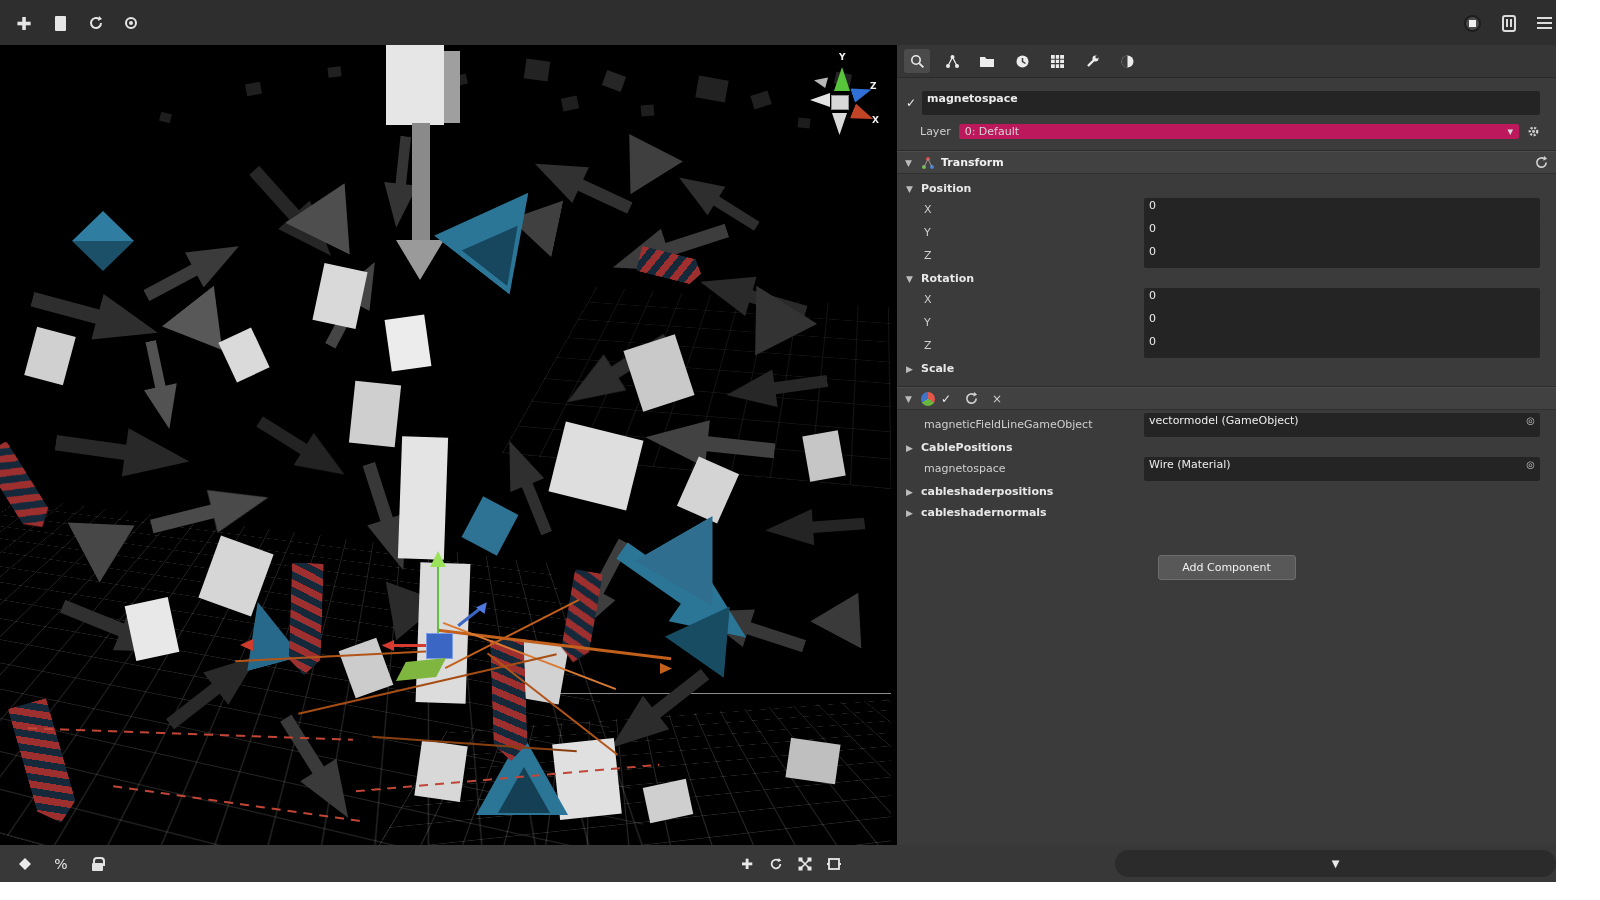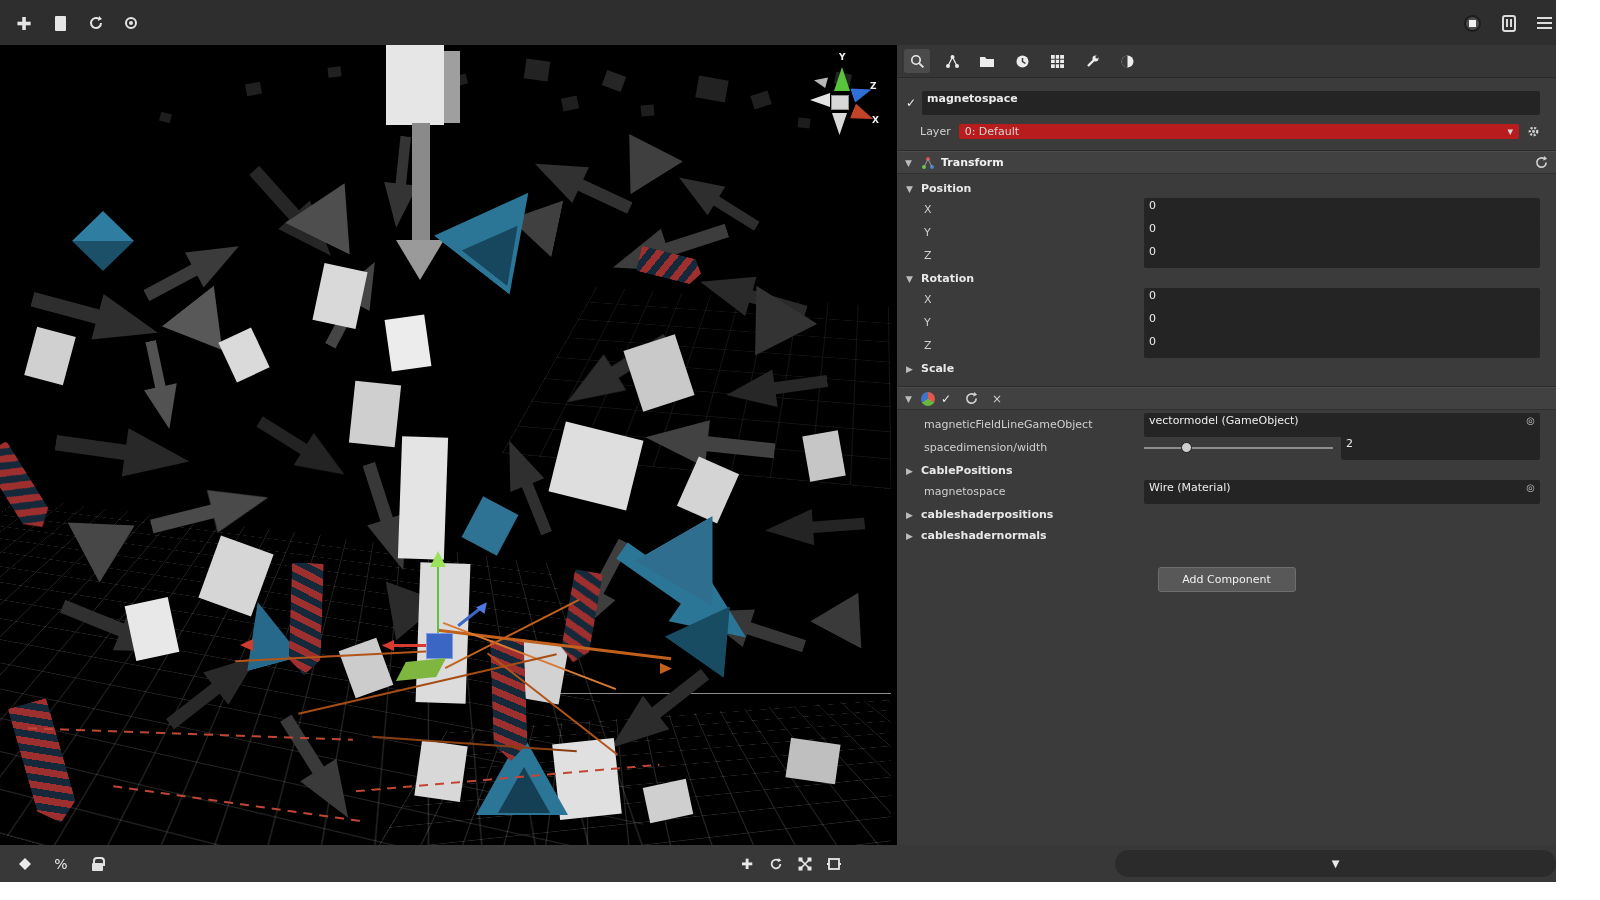--- a/index.html
+++ b/index.html
@@ -75,21 +75,21 @@
   .tab.active { background:#4b4b4b; }
   .tab svg { display:block; }
 
   #name-row { display:flex; align-items:center; margin:13px 16px 0 9px; gap:6px; }
   .checkmark { color:#f0f0f0; font-size:12px; cursor:pointer; }
   .field { background:#242424; border-radius:2px; height:24px; line-height:16px; padding:0 5px; color:#ececec;
            white-space:nowrap; overflow:hidden; }
   #name-field { flex:1; font-weight:bold; cursor:text; }
   #layer-row { display:flex; align-items:center; margin:9px 16px 0 23px; gap:8px; }
   #layer-label { color:#cfcfcf; }
-  #layer-dd { flex:1; background:#b91c1c; border-radius:2px; height:15px; line-height:15px; padding:0 6px;
+  #layer-dd { flex:1; background:#be185d; border-radius:2px; height:15px; line-height:15px; padding:0 6px;
               display:flex; justify-content:space-between; cursor:pointer; }
   .gear { width:13px; height:13px; cursor:pointer; }
 
   .divider { height:1px; background:#2b2b2b; margin-top:11px; }
   .comp-header { display:flex; align-items:center; gap:6px; height:23px; padding:0 8px; background:#414141;
                  border-top:1px solid #4d4d4d; border-bottom:1px solid #303030; }
   .fold { color:#bcbcbc; font-size:9px; cursor:pointer; width:10px; }
   .comp-title { font-weight:bold; color:#f0f0f0; flex:1; }
   .hdr-btn { color:#cfcfcf; cursor:pointer; margin-left:8px; font-size:12px; }
   .comp-icon { width:14px; height:14px; border-radius:50%;
@@ -103,21 +103,21 @@
   .obj-field { display:flex; justify-content:space-between; cursor:pointer; }
   .picker { color:#bdbdbd; font-size:10px; }
 
   .slider-wrap { flex:1; display:flex; align-items:center; gap:8px; }
   .slider { position:relative; flex:1; height:14px; cursor:pointer; }
   .slider .track { position:absolute; left:0; right:0; top:6px; height:2px; background:#8d8d8d; }
   .slider .knob { position:absolute; top:1px; width:11px; height:11px; border-radius:50%; background:#cfcfcf;
                   border:1px solid #1f1f1f; }
   .slider-val { width:34px; cursor:text; }
 
-  #add-comp { display:block; margin:25px auto 0 auto; width:138px; height:25px; background:#585858;
+  #add-comp { display:block; margin:36px auto 0 auto; width:138px; height:25px; background:#585858;
               border:1px solid #6d6d6d; border-radius:3px; color:#f0f0f0; font-size:11px;
               font-family:inherit; cursor:pointer; }
 
   
   #bottombar { position:absolute; left:0; top:845px; width:1556px; height:37px; background:#383838; }
   .bb-icon { position:absolute; top:8px; width:22px; height:22px; display:flex; align-items:center;
              justify-content:center; color:#e8e8e8; font-size:14px; cursor:pointer; }
   .diamond { width:12px; height:12px; background:#ececec; clip-path:polygon(50% 0,100% 50%,50% 100%,0 50%); }
   .lockbody { position:relative; width:11px; height:8px; background:#e2e2e2; border-radius:1px; margin-top:5px; }
   .lockbody::before { content:""; position:absolute; left:1.5px; top:-6px; width:8px; height:7px;
@@ -450,32 +450,20 @@
       <span class="prop-label">magneticFieldLineGameObject</span>
       <span class="prop-value">
         <span class="field obj-field">
           <span>vectormodel (GameObject)</span>
           <span class="picker">◎</span>
         </span>
       </span>
     </div>
 
 
-    <div class="prop-row">
-      <span class="prop-label">spacedimension/width</span>
-      <span class="prop-value">
-        <span class="slider-wrap">
-          <span class="slider">
-            <span class="track"></span>
-            <span class="knob" id="slider-knob" style="left: calc(22% - 5px);"></span>
-          </span>
-          <span class="field slider-val">2</span>
-        </span>
-      </span>
-    </div>
 
     <div class="subfold">
       <span class="fold">▶</span>
       <span>CablePositions</span>
     </div>
 
     <div class="prop-row">
       <span class="prop-label">magnetospace</span>
       <span class="prop-value">
         <span class="field obj-field">

